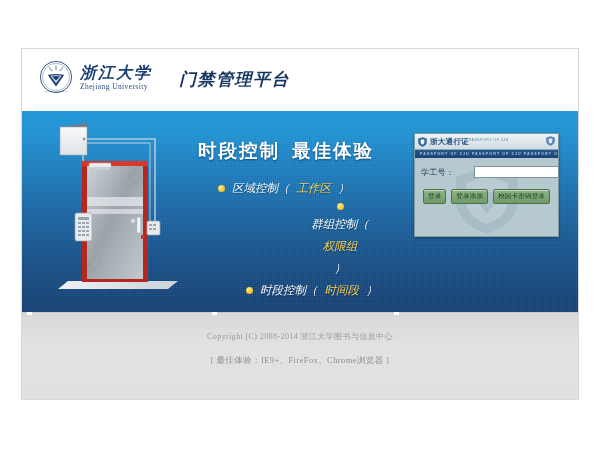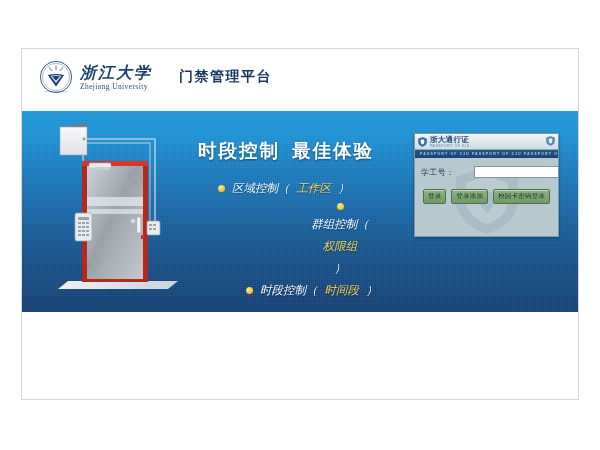--- a/index.html
+++ b/index.html
@@ -72,24 +72,25 @@
     color: #2a4a7c;
     letter-spacing: 0.4px;
     line-height: 9px;
     margin-top: 1px;
   }
 
   .platform-title {
     position: absolute;
     left: 157px;
     top: 19px;
-    font-size: 14px;
+    font-size: 17px;
     font-weight: bold;
     color: #16365f;
     letter-spacing: 1.5px;
+    font-style: italic;
   }
 
   
   .banner {
     position: absolute;
     left: 0;
     top: 62px;
     width: 100%;
     height: 201px;
     background: linear-gradient(180deg,
@@ -191,21 +192,21 @@
     color: #1f4a7a;
     letter-spacing: 0.3px;
     line-height: 8px;
   }
   .lp-title-en {
     font-size: 3.4px;
     color: #56789b;
     letter-spacing: 0.6px;
     line-height: 4px;
   }
-  .lp-title-txt { display: flex; flex-direction: column; justify-content: center; }
+  .lp-title-txt { display: flex; flex-direction: row; justify-content: center; }
   .lp-shield-right {
     position: absolute; right: 3px; top: 2px;
     width: 9px; height: 10px; opacity: 0.85;
   }
   .lp-strip {
     height: 8px;
     background: linear-gradient(180deg, #24588c, #1b4372);
     display: flex;
     align-items: center;
     overflow: hidden;
@@ -482,15 +483,24 @@
 
           <div class="btn-row">
             <button class="lp-btn">登录</button>
             <button class="lp-btn">登录添加</button>
             <button class="lp-btn">校园卡密码登录</button>
           </div>
         </div>
       </div>
     </div>
 
+    <div class="footer">
+      <div class="footer-ticks">
+        <div class="tick" style="left:5px"></div>
+        <div class="tick" style="left:190px"></div>
+        <div class="tick" style="left:372px"></div>
+      </div>
+      <div class="footer-line l1">Copyright (C) 2008-2014 浙江大学图书与信息中心</div>
+      <div class="footer-line l2">[ 最佳体验：IE9+、FireFox、Chrome浏览器 ]</div>
+    </div>
 
   </div>
 </div>
 
 </body></html>

